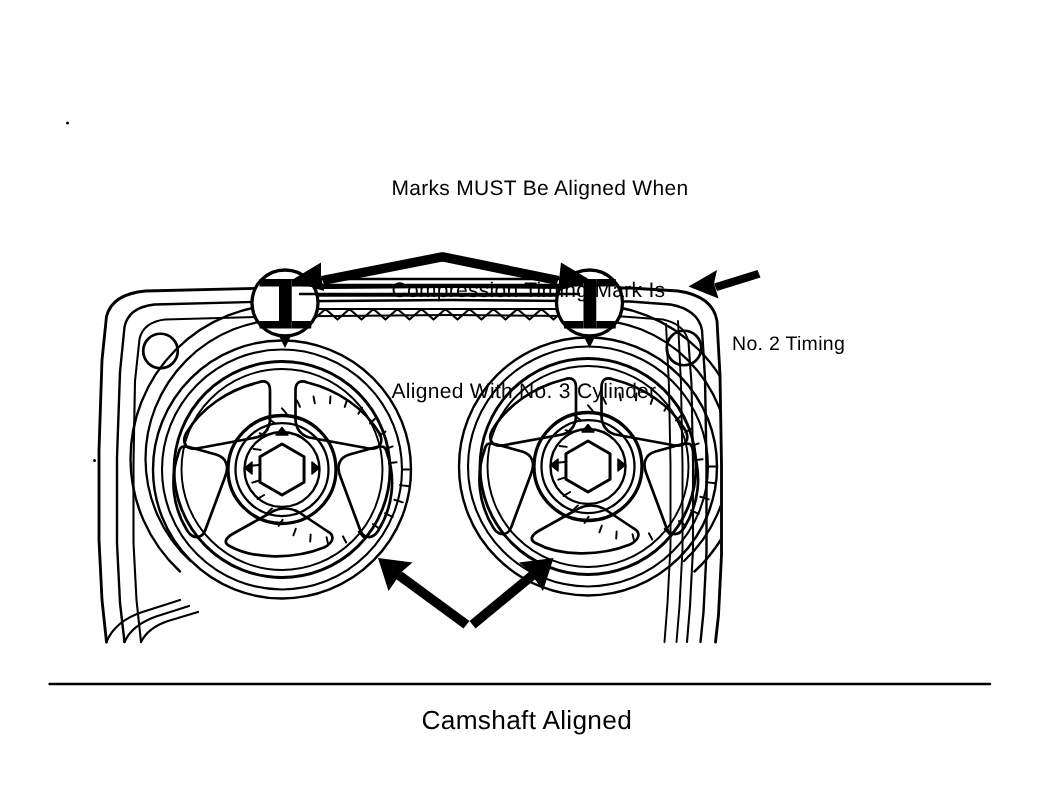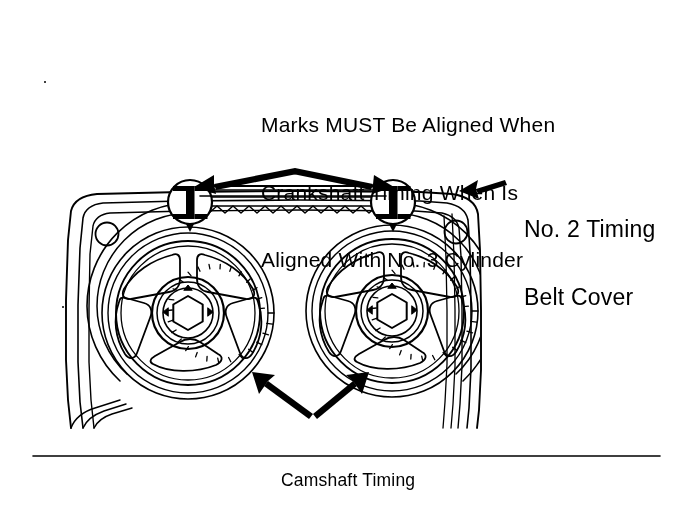--- a/index.html
+++ b/index.html
@@ -29,27 +29,27 @@
   .cap-text {
     position: absolute;
     color: #000000;
     font-family: "Liberation Sans", sans-serif;
     white-space: pre;
     letter-spacing: 0.2px;
   }
   #callout-top {
     left: 261px;
     top: 69px;
-    font-size: 21px;
+    font-size: 14px;
     line-height: 22.5px;
   }
   #callout-cover {
-    left: 524px;
+    left: 488px;
     top: 173px;
-    font-size: 23px;
+    font-size: 13px;
     line-height: 22.5px;
   }
   #callout-pulleys {
     left: 281px;
     top: 425px;
     font-size: 17.5px;
     line-height: 22px;
   }
 </style>
 </head>
@@ -412,26 +412,25 @@
 
       <line x1="33" y1="456" x2="660" y2="456" stroke="#000000" stroke-width="1.6"></line>
 
       <circle cx="45" cy="82" r="1" fill="#000000" stroke="none"></circle>
       <circle cx="63" cy="307" r="1" fill="#000000" stroke="none"></circle>
     </g>
   </svg>
 
   <div class="cap-text" id="callout-top">
     <div>Marks MUST Be Aligned When</div>
-    <div>Crankshaft Timing When Is</div>
+    <div>Compression Timing Mark Is</div>
     <div>Aligned With No. 3 Cylinder</div>
   </div>
 
   <div class="cap-text" id="callout-cover">
     <div>No. 2 Timing</div>
-    <div>Belt Cover</div>
   </div>
 
   <div class="cap-text" id="callout-pulleys">
-    <div>Camshaft Timing</div>
+    <div>Camshaft Aligned</div>
   </div>
 
 </div>
 
 </body></html>

